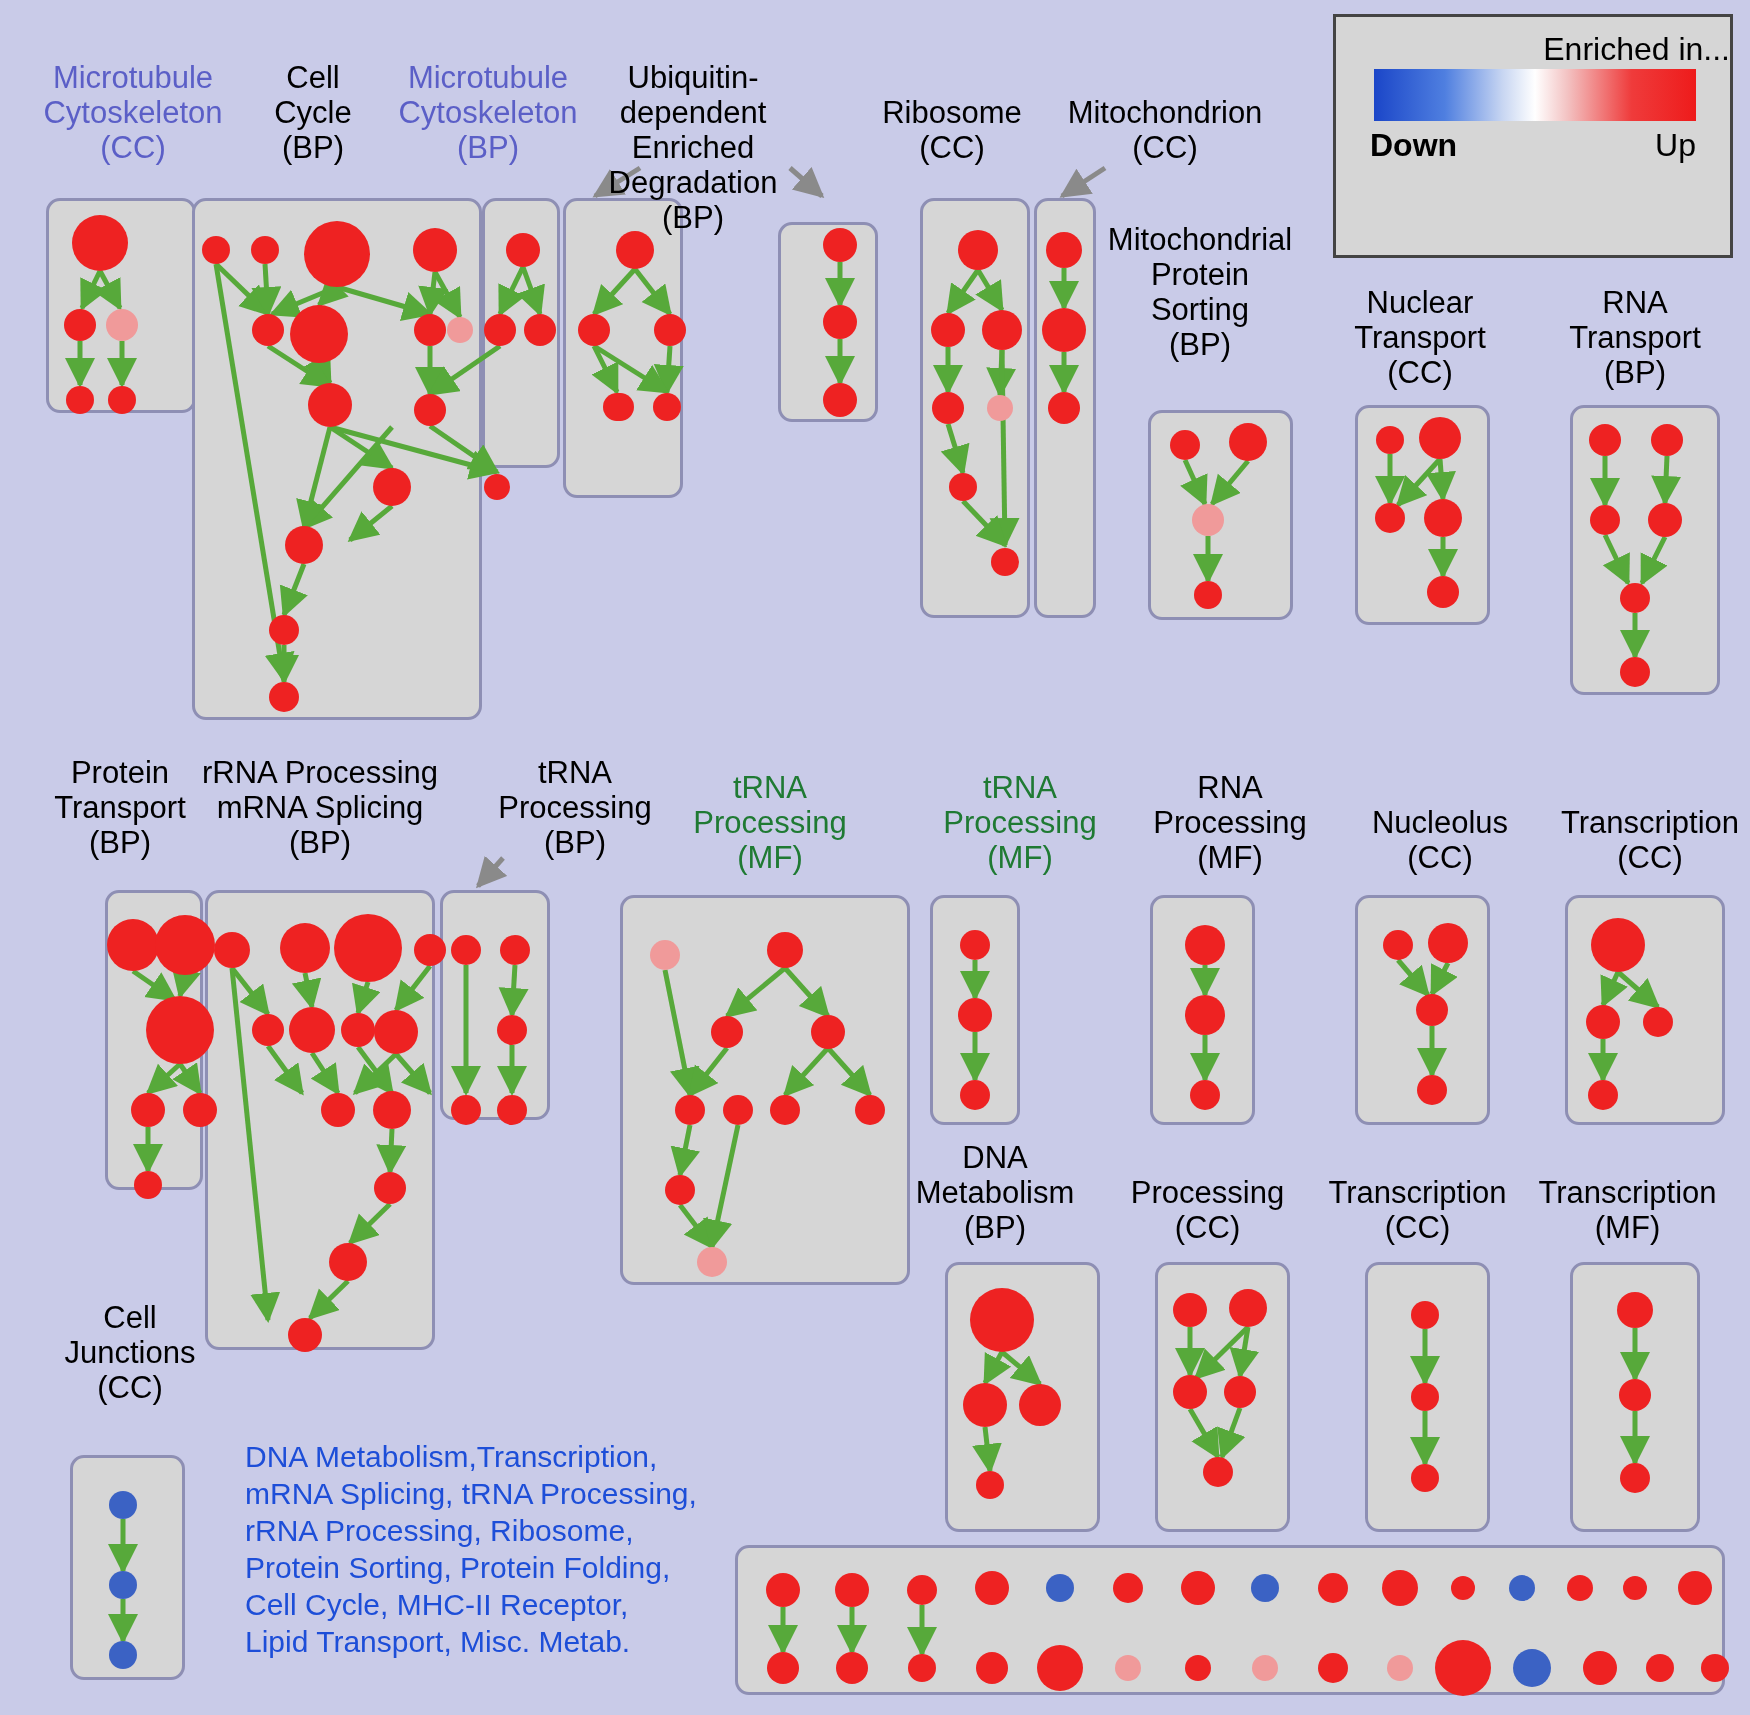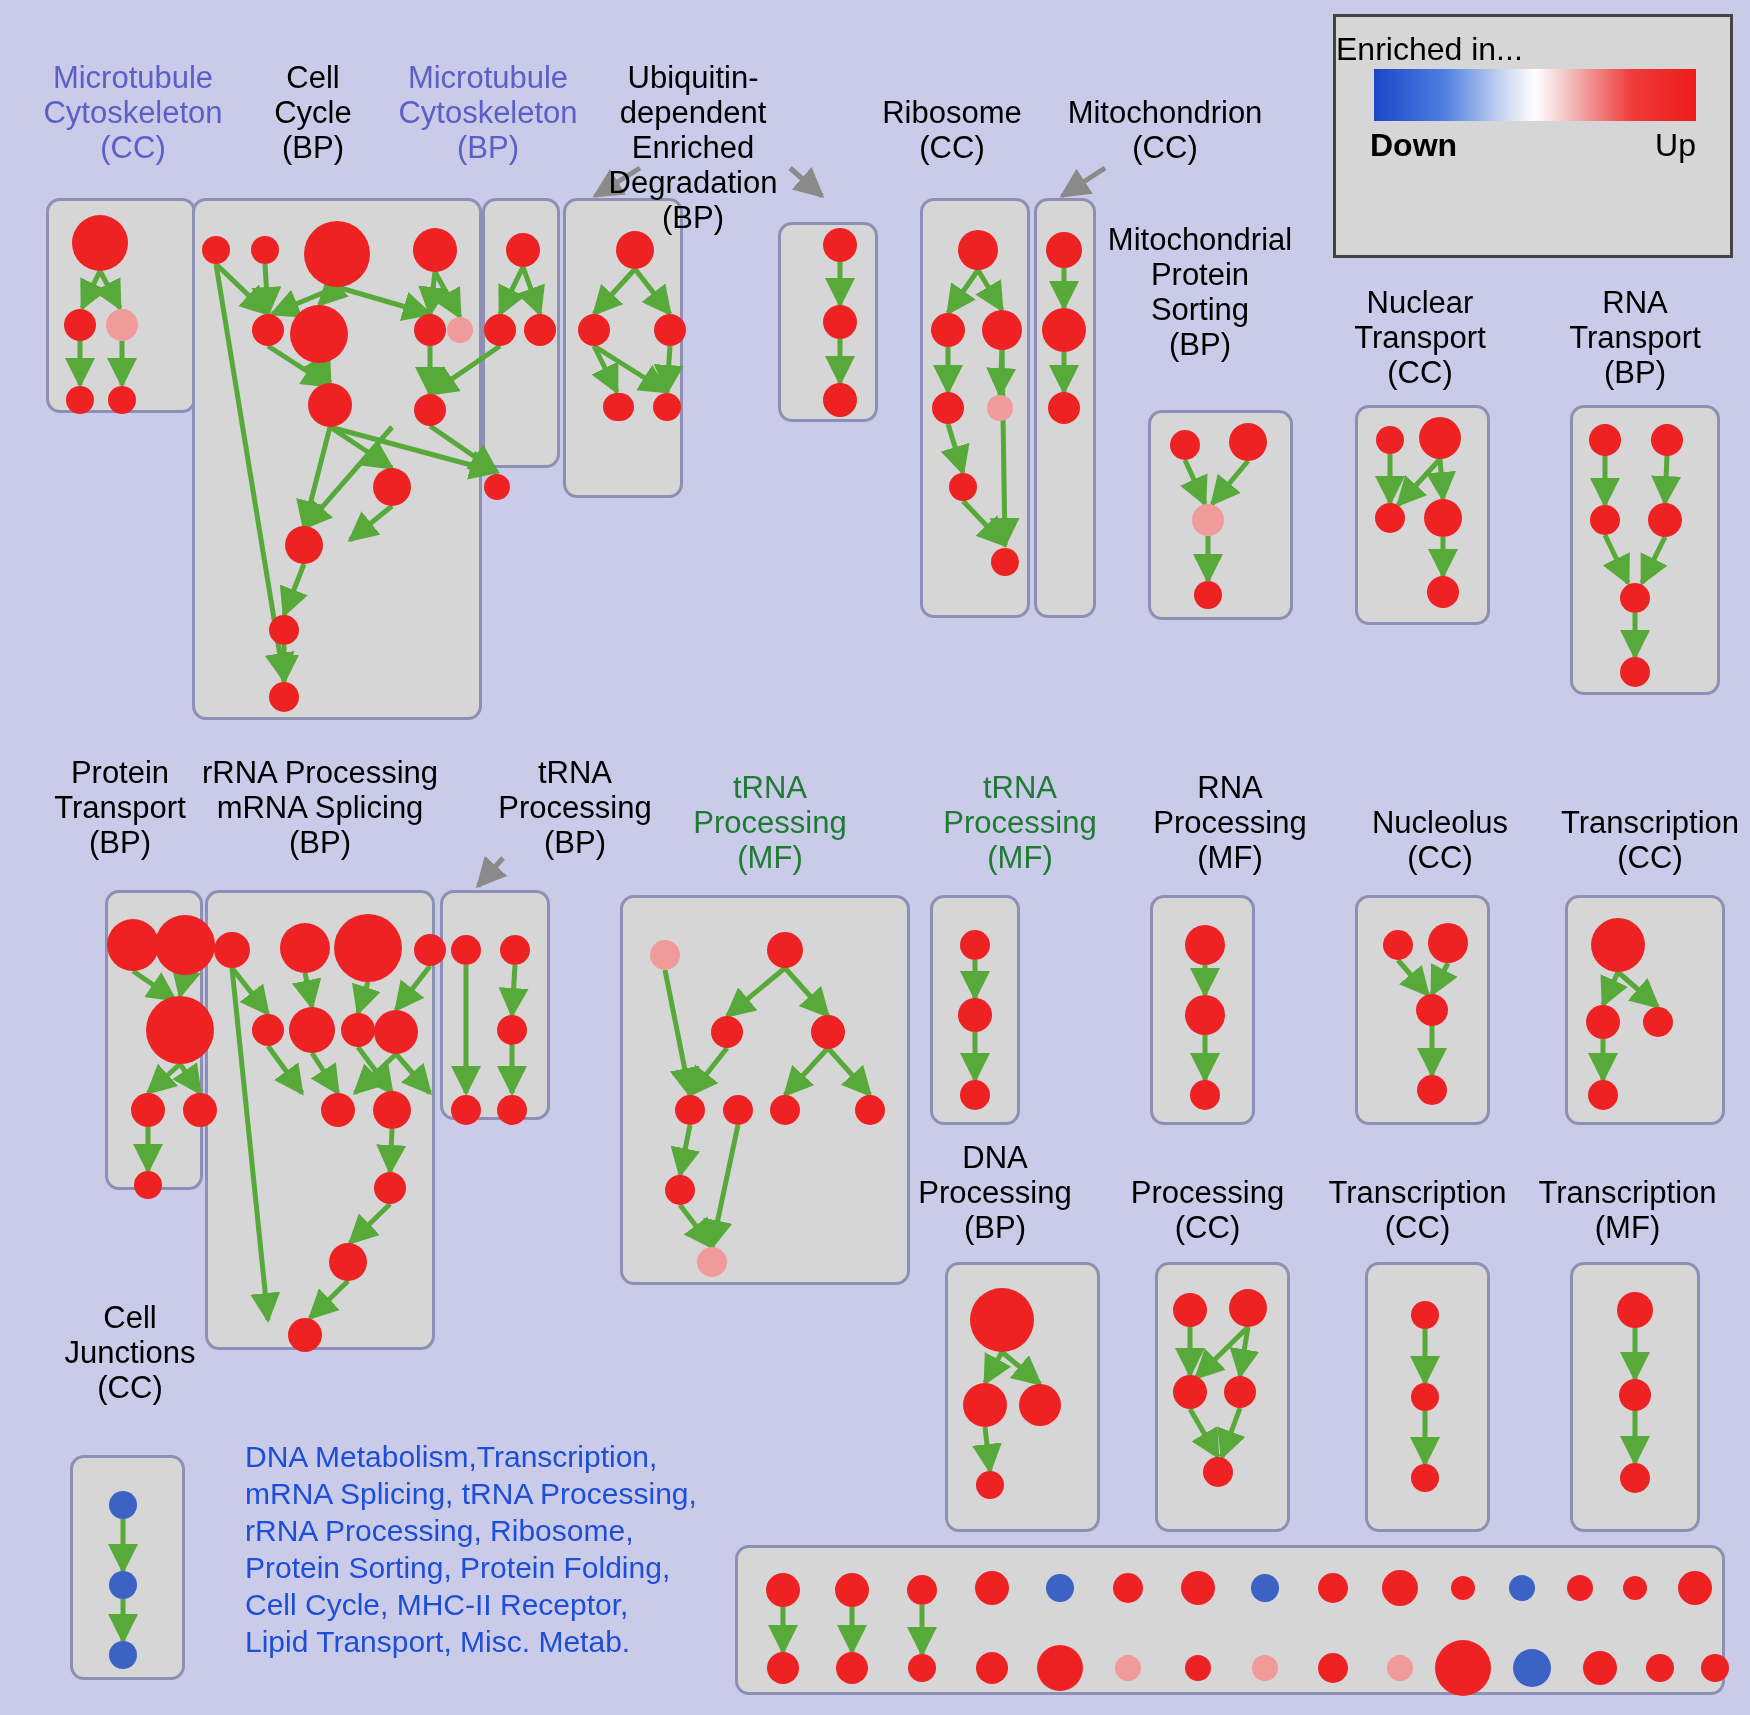--- a/index.html
+++ b/index.html
@@ -29,21 +29,21 @@
   }
   .label.cc-blue{color:#5b5fc7;}
   .label.mf-green{color:#1f7a33;}
   .legend{
     position:absolute;
     background:#d6d6d6;
     border:3px solid #444;
     box-sizing:border-box;
   }
   .legend-title{
-    position:absolute;width:100%;text-align:left;
+    position:absolute;width:100%;text-align:right;
     font-size:32px;color:#000;top:14px;
   }
   .legend-bar{
     position:absolute;
     left:52px;top:62px;width:437px;height:66px;
     background:linear-gradient(to right,#1b46c8 0%,#4f7fe0 22%,#c8d6f2 40%,#ffffff 50%,#f3c3c3 60%,#ef3b3b 80%,#ee1b1b 100%);
   }
   .legend-down{position:absolute;left:48px;top:136px;font-size:32px;font-weight:bold;}
   .legend-up{position:absolute;right:48px;top:136px;font-size:32px;}
   .legend-sub{
@@ -270,21 +270,21 @@
 Processing
 (MF)</div>
     <div class="label" style="left: 1135px; top: 770px; width: 190px;">RNA
 Processing
 (MF)</div>
     <div class="label" style="left: 1345px; top: 805px; width: 190px;">Nucleolus
 (CC)</div>
     <div class="label" style="left: 1550px; top: 805px; width: 200px;">Transcription
 (CC)</div>
     <div class="label" style="left: 895px; top: 1140px; width: 200px;">DNA
-Processing
+Metabolism
 (BP)</div>
     <div class="label" style="left: 1100px; top: 1175px; width: 215px;">Processing
 (CC)</div>
     <div class="label" style="left: 1310px; top: 1175px; width: 215px;">Transcription
 (CC)</div>
     <div class="label" style="left: 1520px; top: 1175px; width: 215px;">Transcription
 (MF)</div>
     <div class="label" style="left: 40px; top: 1300px; width: 180px;">Cell
 Junctions
 (CC)</div>

